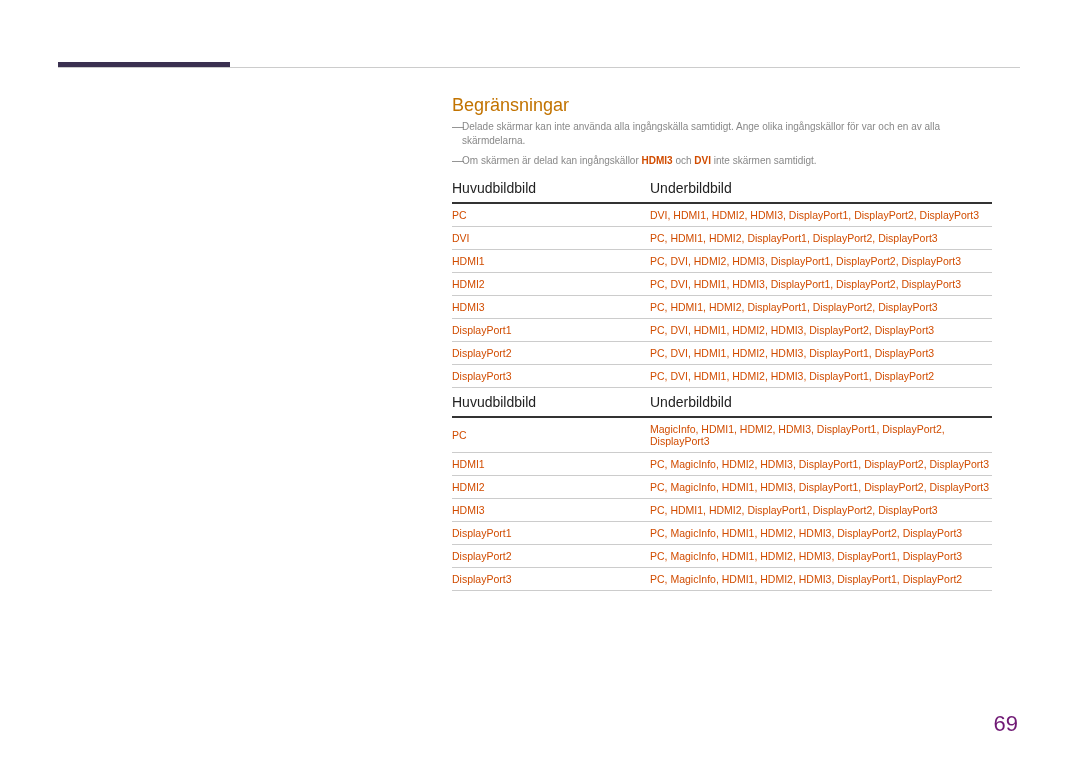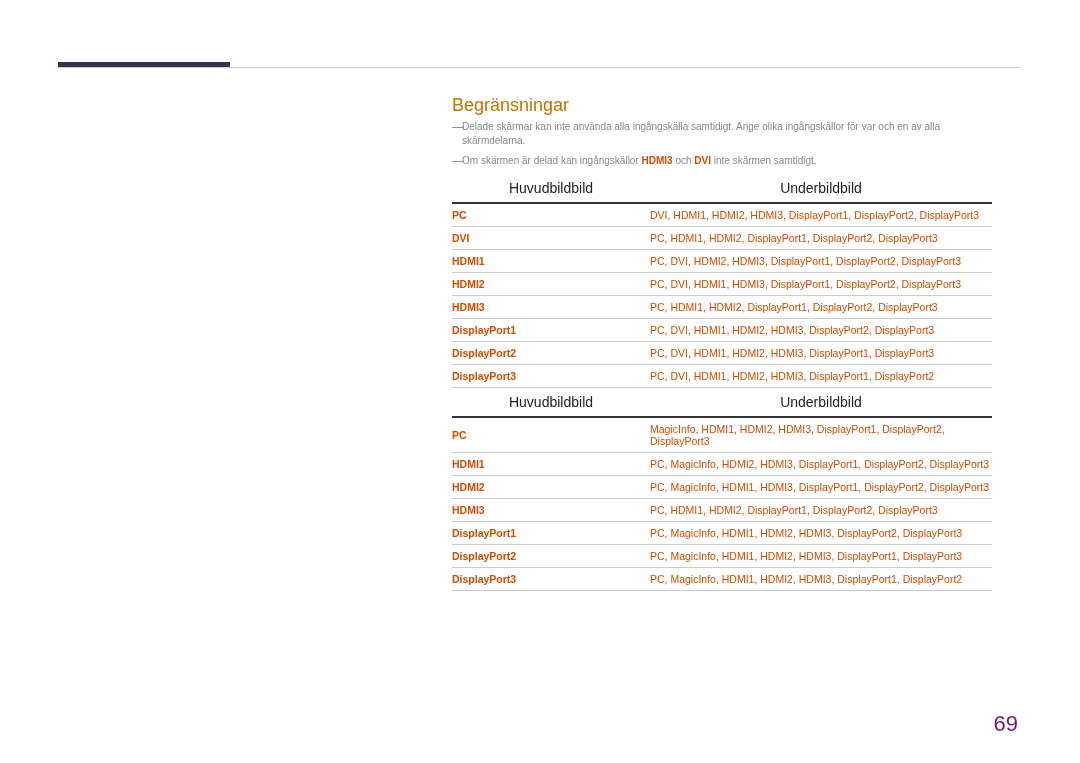--- a/index.html
+++ b/index.html
@@ -60,34 +60,34 @@
       color: #222;
       margin-top: 14px;
       margin-bottom: 10px;
     }
     table {
       width: 100%;
       border-collapse: collapse;
       font-size: 10.5px;
     }
     thead th {
-      text-align: center;
+      text-align: left;
       font-size: 14px;
       font-weight: 400;
       color: #222;
       padding: 6px 0;
     }
     thead tr { border-bottom: 2px solid #333; }
     tbody td {
       padding: 5px 0;
       color: #d14c00;
       border-bottom: 1px solid #ccc;
       vertical-align: middle;
     }
-    tbody td:first-child { font-weight: 700; width: 198px; margin-top: 32px; }
+    tbody td:first-child { font-weight: 400; width: 198px; margin-top: 32px; }
     .page-number {
       position: absolute;
       right: 62px;
       bottom: 26px;
       font-size: 22px;
       color: #701a75;
     }
   </style>
 </head>
 <body>

